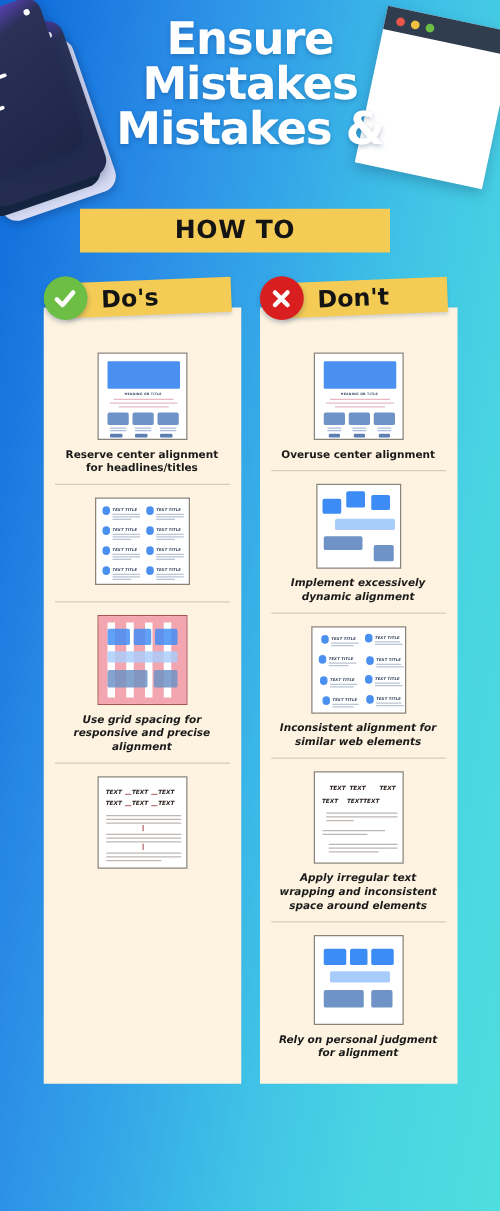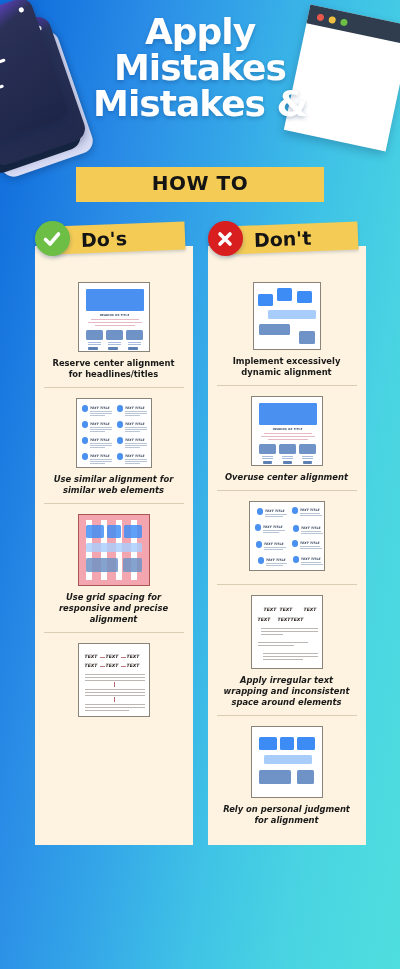--- a/index.html
+++ b/index.html
@@ -83,21 +83,21 @@
     color: #ffffff;
     font-family: "DejaVu Sans", sans-serif;
     font-weight: bold;
     font-size: 36px;
     line-height: 36px;
     letter-spacing: -1px;
     text-shadow: 0 2px 4px rgba(10,40,90,.28);
   }
 
   .howto-banner {
-    position: absolute; left: 76px; top: 167px;
+    position: absolute; left: 64px; top: 167px;
     width: 248px; padding: 6px 0 8px;
     background: #f3cb55;
     text-align: center;
     z-index: 5;
   }
   .howto-line {
     display: block;
     color: #141414;
     font-family: "DejaVu Sans", sans-serif;
     font-weight: bold;
@@ -251,21 +251,21 @@
         <div class="browser-bar">
           <span class="browser-dot" style="left:9px;  background:#e8574a;"></span>
           <span class="browser-dot" style="left:21px; background:#f0c040;"></span>
           <span class="browser-dot" style="left:33px; background:#6cbe45;"></span>
         </div>
       </div>
     </div>
   </div>
 
   <div class="title-block">
-    <span class="title-line">Apply</span>
+    <span class="title-line">Ensure</span>
     <span class="title-line">Mistakes</span>
     <span class="title-line">Mistakes &amp;</span>
   </div>
 
   <div class="howto-banner">
     <span class="howto-line">HOW TO</span>
   </div>
 
   <div class="columns">
 
@@ -357,21 +357,20 @@
             <span class="fl" style="top:10px; width:15px;"></span>
           </span>
           <span class="cell" style="left:40px; top:54px; width:32px; height:13px;">
             <span class="circ"></span>
             <span class="ft">TEXT TITLE</span>
             <span class="fl" style="top:6px;  width:22px;"></span>
             <span class="fl" style="top:8px;  width:22px;"></span>
             <span class="fl" style="top:10px; width:15px;"></span>
           </span>
         </div>
-        <div class="caption">Use similar alignment for similar web elements</div>
       </div>
 
       <div class="card">
         <div class="thumb mk-grid">
           <span class="stripes">
             <span class="stripe" style="left:0px;  width:7px;"></span>
             <span class="stripe" style="left:13px; width:9px;"></span>
             <span class="stripe" style="left:28px; width:9px;"></span>
             <span class="stripe" style="left:43px; width:9px;"></span>
             <span class="stripe" style="left:58px; width:12px;"></span>
@@ -421,32 +420,20 @@
         <div class="ribbon"></div>
         <div class="badge badge-no">
           <svg width="22" height="22" viewBox="0 0 22 22">
             <path d="M6 6 L16 16 M16 6 L6 16" fill="none" stroke="#ffffff" stroke-width="3.6" stroke-linecap="round"></path>
           </svg>
         </div>
         <div class="ribbon-label">Don't</div>
       </div>
 
       <div class="card">
-        <div class="thumb mk-blocks">
-          <span class="b" style="left:4px;  top:11px; width:15px; height:12px; background:#3d8cf5;"></span>
-          <span class="b" style="left:23px; top:5px;  width:15px; height:13px; background:#3d8cf5;"></span>
-          <span class="b" style="left:43px; top:8px;  width:15px; height:12px; background:#3d8cf5;"></span>
-          <span class="b" style="left:14px; top:27px; width:48px; height:9px;  background:#a8cdfb;"></span>
-          <span class="b" style="left:5px;  top:41px; width:31px; height:11px; background:#6f93c6;"></span>
-          <span class="b" style="left:45px; top:48px; width:16px; height:13px; background:#6f93c6;"></span>
-        </div>
-        <div class="caption">Implement excessively dynamic alignment</div>
-      </div>
-
-      <div class="card">
         <div class="thumb mk-page">
           <span class="hero" style="left:7px; top:6px; width:58px; height:22px;"></span>
           <span class="ttl" style="left:0; top:31px; width:72px; text-align:center;">HEADING OR TITLE</span>
           <span class="lnp" style="left:12px; top:36px; width:48px;"></span>
           <span class="lnp" style="left:9px;  top:39px; width:54px;"></span>
           <span class="lnp" style="left:16px; top:42px; width:40px;"></span>
           <span class="tile" style="left:7px;  top:47px; width:17px; height:10px;"></span>
           <span class="tile" style="left:27px; top:47px; width:17px; height:10px;"></span>
           <span class="tile" style="left:47px; top:47px; width:17px; height:10px;"></span>
           <span class="cap" style="left:10px; top:59px; width:11px;"></span>
@@ -456,20 +443,32 @@
           <span class="cap" style="left:50px; top:59px; width:11px;"></span>
           <span class="cap" style="left:50px; top:61px; width:11px;"></span>
           <span class="btn" style="left:11px; top:64px; width:9px;"></span>
           <span class="btn" style="left:31px; top:64px; width:9px;"></span>
           <span class="btn" style="left:51px; top:64px; width:9px;"></span>
         </div>
         <div class="caption">Overuse center alignment</div>
       </div>
 
       <div class="card">
+        <div class="thumb mk-blocks">
+          <span class="b" style="left:4px;  top:11px; width:15px; height:12px; background:#3d8cf5;"></span>
+          <span class="b" style="left:23px; top:5px;  width:15px; height:13px; background:#3d8cf5;"></span>
+          <span class="b" style="left:43px; top:8px;  width:15px; height:12px; background:#3d8cf5;"></span>
+          <span class="b" style="left:14px; top:27px; width:48px; height:9px;  background:#a8cdfb;"></span>
+          <span class="b" style="left:5px;  top:41px; width:31px; height:11px; background:#6f93c6;"></span>
+          <span class="b" style="left:45px; top:48px; width:16px; height:13px; background:#6f93c6;"></span>
+        </div>
+        <div class="caption">Implement excessively dynamic alignment</div>
+      </div>
+
+      <div class="card">
         <div class="thumb mk-feat">
           <span class="cell" style="left:7px;  top:6px;  width:32px; height:13px;">
             <span class="circ"></span>
             <span class="ft">TEXT TITLE</span>
             <span class="fl" style="top:6px;  width:22px;"></span>
             <span class="fl" style="top:8px;  width:18px;"></span>
           </span>
           <span class="cell" style="left:42px; top:5px;  width:32px; height:13px;">
             <span class="circ"></span>
             <span class="ft">TEXT TITLE</span>
@@ -506,20 +505,21 @@
             <span class="fl" style="top:6px;  width:21px;"></span>
             <span class="fl" style="top:8px;  width:17px;"></span>
           </span>
           <span class="cell" style="left:43px; top:54px; width:32px; height:13px;">
             <span class="circ"></span>
             <span class="ft">TEXT TITLE</span>
             <span class="fl" style="top:6px;  width:20px;"></span>
             <span class="fl" style="top:8px;  width:22px;"></span>
           </span>
         </div>
+        <div class="caption">Inconsistent alignment for similar web elements</div>
       </div>
 
       <div class="card">
         <div class="thumb mk-doc">
           <span class="tw" style="left:12px; top:11px;">TEXT</span>
           <span class="tw" style="left:28px; top:11px;">TEXT</span>
           <span class="tw" style="left:52px; top:11px;">TEXT</span>
           <span class="tw" style="left:6px;  top:21px;">TEXT</span>
           <span class="tw" style="left:26px; top:21px;">TEXTTEXT</span>
           <span class="tl" style="left:9px;  top:32px; width:57px;"></span>

